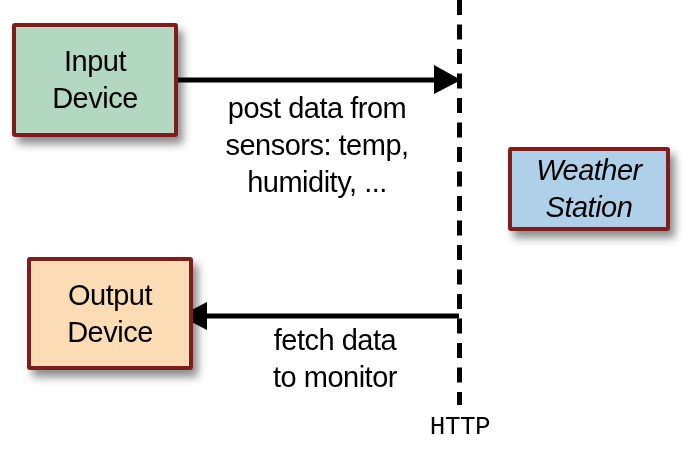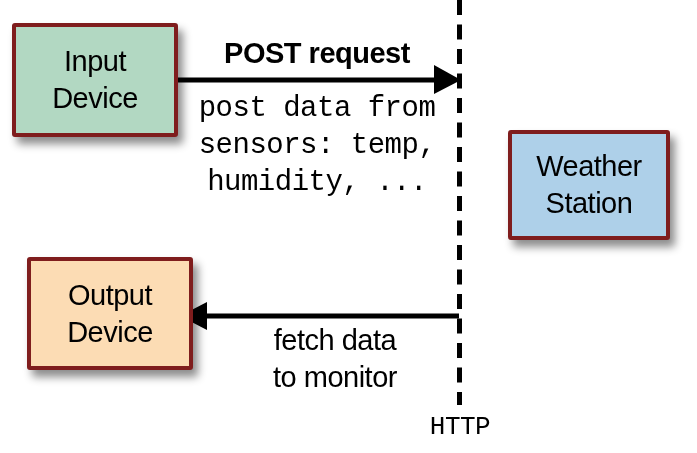--- a/index.html
+++ b/index.html
@@ -46,41 +46,42 @@
   }
   .box-output {
     left: 12px;
     top: 257px;
     width: 166px;
     height: 113px;
     margin-left: 15px;
   }
   .box-weather {
     left: 508px;
-    top: 130px;
+    top: 147px;
     width: 162px;
-    height: 110px;
+    height: 84px;
+    font-style: italic;
   }
   .flow-label {
     position: absolute;
     text-align: center;
     letter-spacing: -0.5px;
     white-space: pre-line;
   }
   .flow-title {
     font-weight: bold;
     font-size: 29px;
     line-height: 34px;
   }
   .flow-desc {
     font-size: 29px;
     line-height: 37px;
   }
   .post-title { left: 177px; top: 36px;  width: 280px; }
-  .post-desc  { left: 177px; top: 90px;  width: 280px; font-family: Liberation Mono, monospace; }
+  .post-desc  { left: 177px; top: 90px;  width: 280px; }
   .get-title  { left: 180px; top: 271px; width: 280px; }
   .get-desc   { left: 195px; top: 322px; width: 280px; }
   .http-label {
     position: absolute;
     left: 400px;
     top: 410px;
     width: 120px;
     text-align: center;
     font-size: 26px;
     line-height: 34px;
@@ -112,21 +113,20 @@
   <div class="box box-output" style="background-color: rgb(252, 220, 180);">
     <span>Output
 Device</span>
   </div>
 
   <div class="box box-weather" style="background-color: rgb(174, 208, 233);">
     <span>Weather
 Station</span>
   </div>
 
-  <div class="flow-label flow-title post-title">POST request</div>
 
   <div class="flow-label flow-desc post-desc">post data from
 sensors: temp,
 humidity, ...</div>
 
 
   <div class="flow-label flow-desc get-desc">fetch data
 to monitor</div>
 
   <div class="http-label">HTTP</div>

